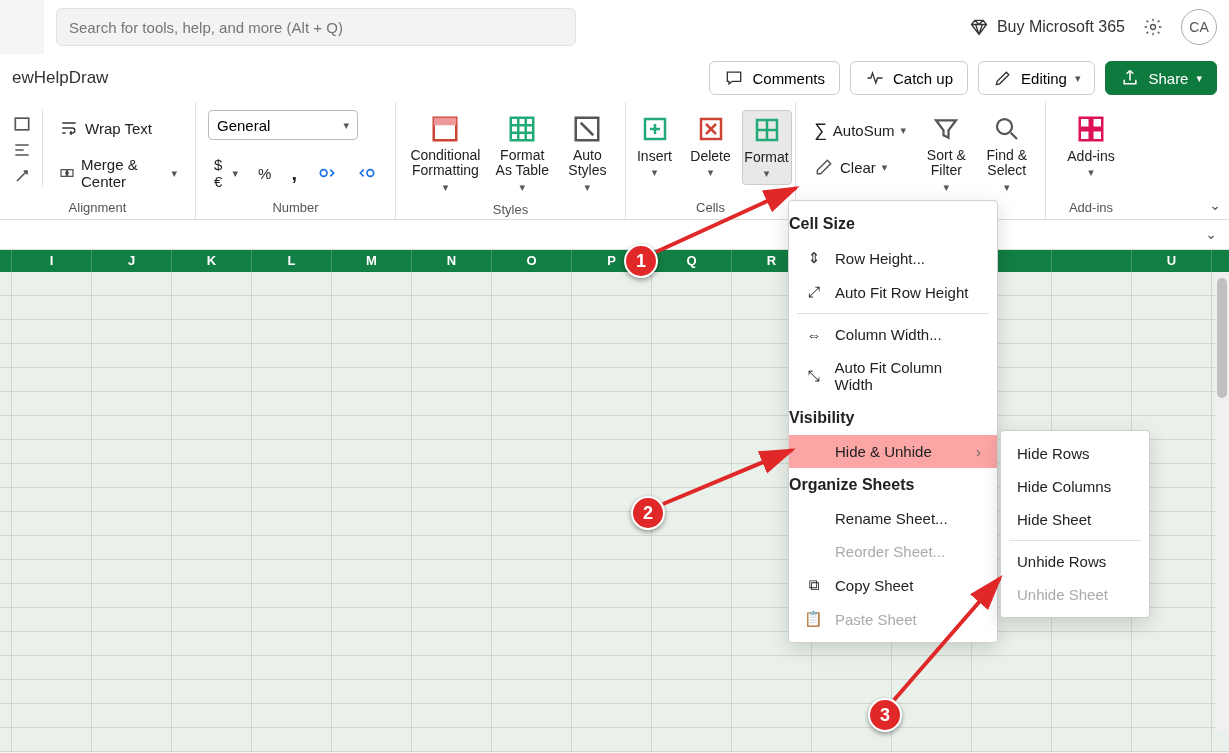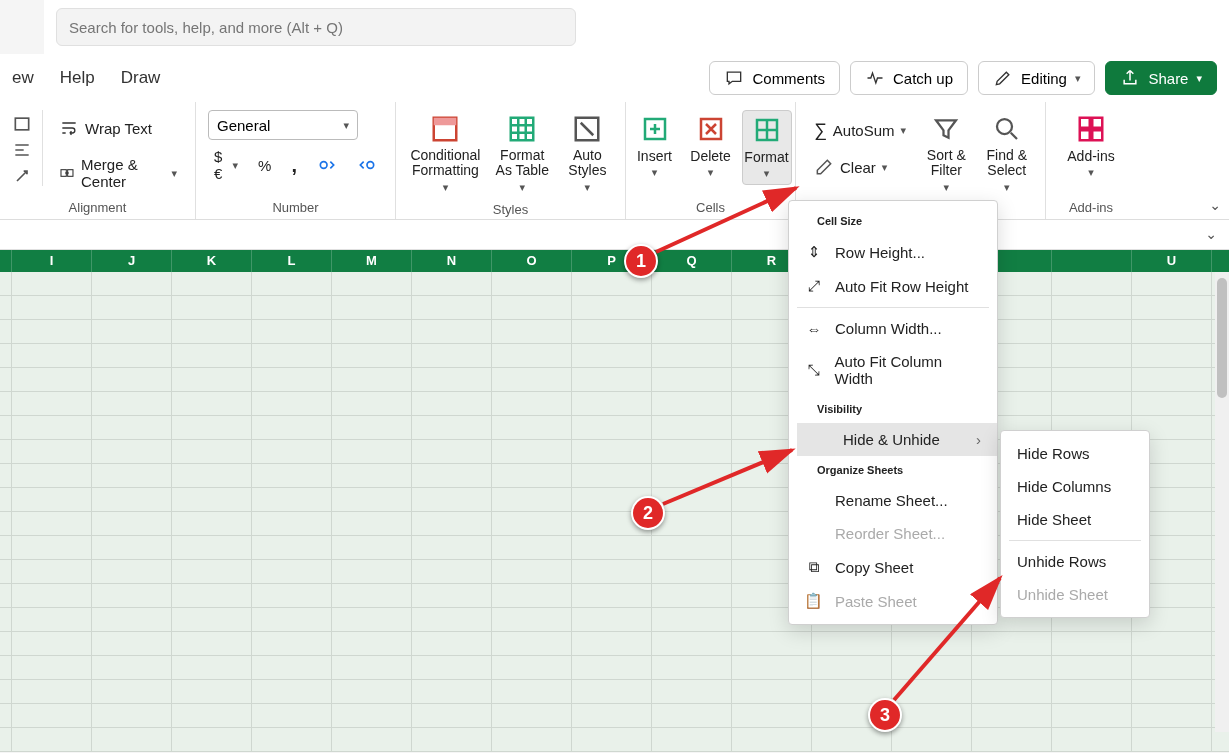--- a/index.html
+++ b/index.html
@@ -9,21 +9,21 @@
 .topbar { height: 54px; display: flex; align-items: center; padding: 0 12px; background: #fff; margin-left: 44px; }
 .search-box { width: 520px; height: 38px; background: #f3f3f3; border: 1px solid #e0e0e0; border-radius: 6px; padding: 0 12px; display: flex; align-items: center; }
 .search-box input { width: 100%; border: none; background: transparent; outline: none; font-size: 15px; color: #666; }
 .top-right { margin-left: auto; display: flex; align-items: center; gap: 18px; }
 .buy365 { display: flex; align-items: center; gap: 8px; font-size: 16px; color: #333; cursor: pointer; }
 .gear-icon { width: 20px; height: 20px; cursor: pointer; }
 .avatar { width: 36px; height: 36px; border: 1px solid #aaa; border-radius: 50%; display: flex; align-items: center; justify-content: center; font-size: 14px; color: #555; cursor: pointer; }
 
 
 .secondbar { height: 48px; display: flex; align-items: center; padding: 0 12px; background: #fff; }
-.tabs { display: flex; gap: 26px; }
+.tabs { display: flex; }
 .tab { font-size: 17px; color: #333; cursor: pointer; }
 .actions { margin-left: auto; display: flex; gap: 10px; }
 .pill { height: 34px; padding: 0 14px; border: 1px solid #ccc; border-radius: 6px; background: #fff; display: flex; align-items: center; gap: 8px; font-size: 15px; cursor: pointer; }
 .pill.share { background: #0f7a3d; color: #fff; border-color: #0f7a3d; }
 
 
 .ribbon { height: 118px; background: #fff; border-bottom: 1px solid #ddd; display: flex; position: relative; }
 .group { border-right: 1px solid #e0e0e0; padding: 8px 12px 4px 12px; display: flex; flex-direction: column; justify-content: space-between; }
 .group-label { text-align: center; font-size: 13px; color: #555; margin-top: 4px; }
 .group-body { display: flex; align-items: flex-start; gap: 10px; flex: 1; }
@@ -46,43 +46,58 @@
 .col-head.select-all { width: 12px; background:#117e43; }
 .rows { background: #e9f1ea; }
 .row { display: flex; height: 24px; }
 .cell { flex: none; width: 80px; border-right: 1px solid #cfd7d0; border-bottom: 1px solid #cfd7d0; }
 .cell.rh { width: 12px; }
 .scrollbar-v { position:absolute; right:0; top:22px; width:14px; height:460px; background:#f0f0f0; }
 .scroll-thumb-v { width:10px; height:120px; background:#c0c0c0; border-radius:5px; margin:6px auto 0 auto; }
 
 
 .menu { position: absolute; background: #fff; border: 1px solid #d0d0d0; box-shadow: 0 6px 20px rgba(0,0,0,0.15); border-radius: 4px; padding: 6px 0; }
-.menu .section-title { font-weight: 600; font-size: 11px; padding: 8px 28px; color: #222; }
+.menu .section-title { font-weight: 600; font-size: 16px; padding: 8px 0; color: #222; }
 .menu .item { display: flex; align-items: center; gap: 12px; padding: 8px 16px; font-size: 15px; color: #222; cursor: pointer; }
 .menu .item.disabled { color: #aaa; cursor: default; }
-.menu .item.hover { background: #e5e5e5; margin-left: 8px; }
+.menu .item.hover { background: #fca5a5; }
 .menu .item .micon { width: 18px; display: flex; justify-content: center; }
 .menu hr { border: none; border-top: 1px solid #e0e0e0; margin: 4px 8px; }
 .menu .item .arrow { margin-left: auto; color: #666; }
 .format-menu { left: 788px; top: 200px; width: 210px; }
 .sub-menu { left: 1000px; top: 430px; width: 150px; }
 
 
 .callout { position: absolute; width: 34px; height: 34px; background: #e02828; border-radius: 50%; color: #fff; font-weight: 700; font-size: 18px; display: flex; align-items: center; justify-content: center; border: 2px solid #fff; box-shadow: 0 2px 5px rgba(0,0,0,0.4); z-index: 50; }
 .arrow-svg { position: absolute; z-index: 49; pointer-events: none; }
 
 svg.icon { width: 20px; height: 20px; }
 svg.icon-lg { width: 30px; height: 30px; }
 </style>
 </head>
 <body>
 
 <div class="topbar">
   <div class="search-box">
     <input placeholder="Search for tools, help, and more (Alt + Q)" style="">
+  </div>
+  <div class="top-right">
+    <div class="buy365">
+      <svg class="icon" viewBox="0 0 24 24" fill="none" stroke="#333" stroke-width="1.6">
+          <path d="M3 9 L7 4 L17 4 L21 9 L12 21 Z M3 9 H21 M8 9 L12 21 M16 9 L12 21 M7 4 L12 9 L17 4"></path>
+        </svg>
+      <span>Buy Microsoft 365</span>
+    </div>
+    <svg class="gear-icon" viewBox="0 0 24 24" fill="none" stroke="#555" stroke-width="1.6">
+        <circle cx="12" cy="12" r="3"></circle>
+        <path d="M12 2v3M12 19v3M4.2 4.2l2.1 2.1M17.7 17.7l2.1 2.1M2 12h3M19 12h3M4.2 19.8l2.1-2.1M17.7 6.3l2.1-2.1"></path>
+      </svg>
+    <div class="avatar">
+        <span>CA</span>
+      </div>
   </div>
 </div>
 
 <div class="secondbar">
   <div class="tabs">
     <span class="tab">ew</span>
     <span class="tab">Help</span>
     <span class="tab">Draw</span>
   </div>
   <div class="actions">
@@ -145,21 +160,21 @@
             </svg>
           <span>Merge &amp; Center</span>
           <span class="caret">▾</span>
         </div>
       </div>
     </div>
     <div class="group-label">Alignment</div>
   </div>
 
   <div class="group" style="width:200px;">
-    <div class="group-body" style="flex-direction:column; gap:4px;">
+    <div class="group-body" style="flex-direction:column; gap:12px;">
       <div class="select">
         <span>General</span>
         <span class="caret">▾</span>
       </div>
       <div style="display:flex; gap:8px;">
         <div class="rbtn">
             <span>$€</span>
             <span class="caret">▾</span>
           </div>
         <div class="rbtn">

